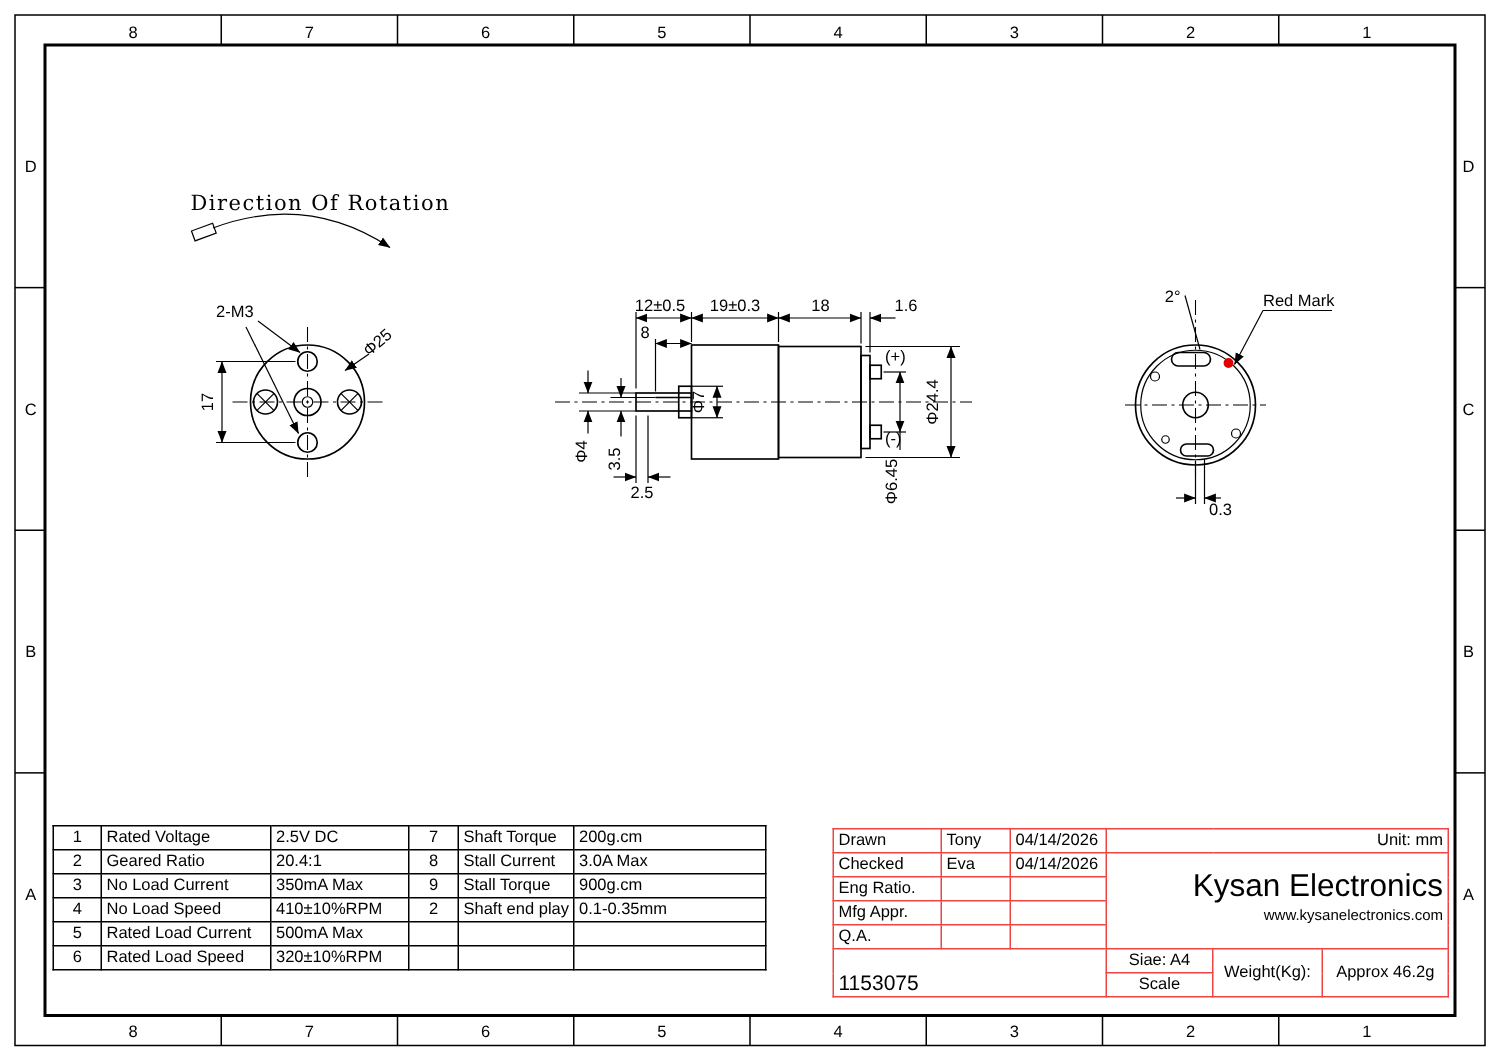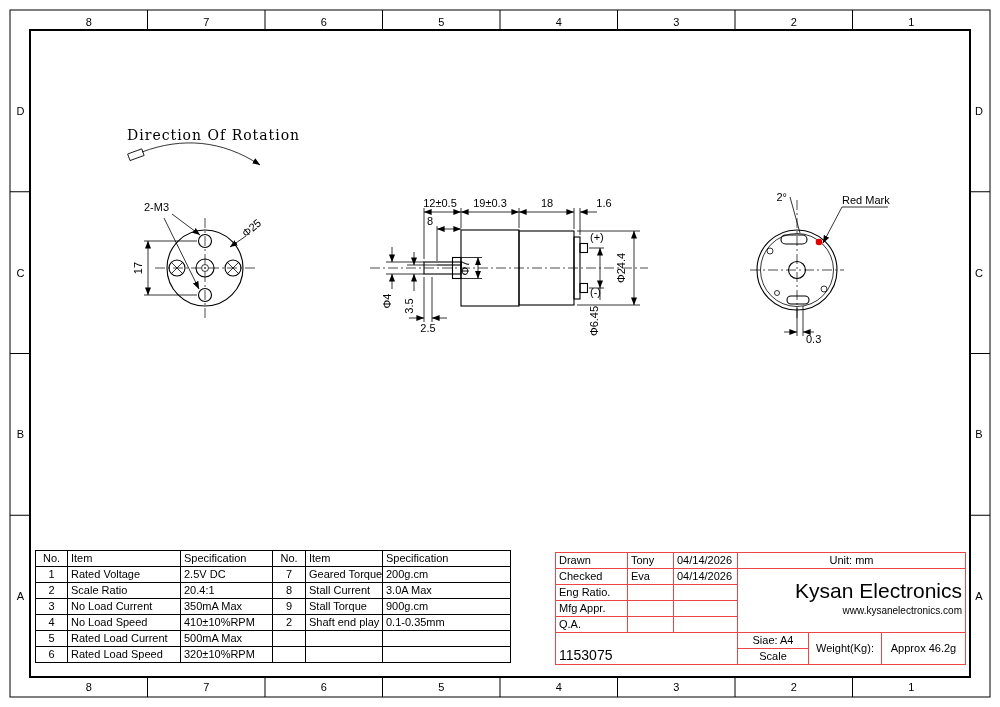--- a/index.html
+++ b/index.html
@@ -33,21 +33,21 @@
   .title-table {
     position:absolute; left:555px; top:552px; width:410px;
     border-collapse:collapse; table-layout:fixed;
   }
   .title-table td {
     border:1px solid #ef4444; font-size:11px; height:16px; line-height:15px;
     padding:0 3px; white-space:nowrap; overflow:hidden;
   }
   .tb-role   { padding-left:8px; }
   .tb-name, .tb-date { text-align:left; }
-  .tb-unit   { text-align:center; font-size:13px; }
+  .tb-unit   { text-align:right; font-size:13px; }
   .tb-company-cell { text-align:right; vertical-align:middle; }
   .company   { font-size:21px; }
   .website   { font-size:10px; margin-top:5px; }
   .tb-sku    { position:relative; vertical-align:top; padding:0; height:35px; }
   .sku-label { position:absolute; left:4px; top:1px; font-size:13px;margin-top:44px; }
   .sku-value { text-align:left; font-size:14px; padding-top:15px; }
   .tb-size, .tb-scale, .tb-weightl, .tb-weightv { text-align:center; }
 </style>
 </head>
 <body>
@@ -245,39 +245,31 @@
   <table class="spec-table">
     <colgroup>
       <col style="width:32px">
         <col style="width:113px">
         <col style="width:92px">
       <col style="width:33px">
         <col style="width:77px">
         <col style="width:128px">
     </colgroup>
     <tbody>
-        <tr>
-      <td class="c-no">No.</td>
-      <td>Item</td>
-      <td>Specification</td>
-      <td class="c-no">No.</td>
-      <td>Item</td>
-      <td>Specification</td>
-    </tr>
     <tr>
       <td class="c-no">1</td>
       <td>Rated Voltage</td>
       <td>2.5V DC</td>
       <td class="c-no">7</td>
-      <td>Geared Torque</td>
+      <td>Shaft Torque</td>
       <td>200g.cm</td>
     </tr>
     <tr>
       <td class="c-no">2</td>
-      <td>Scale Ratio</td>
+      <td>Geared Ratio</td>
       <td>20.4:1</td>
       <td class="c-no">8</td>
       <td>Stall Current</td>
       <td>3.0A Max</td>
     </tr>
     <tr>
       <td class="c-no">3</td>
       <td>No Load Current</td>
       <td>350mA Max</td>
       <td class="c-no">9</td>

